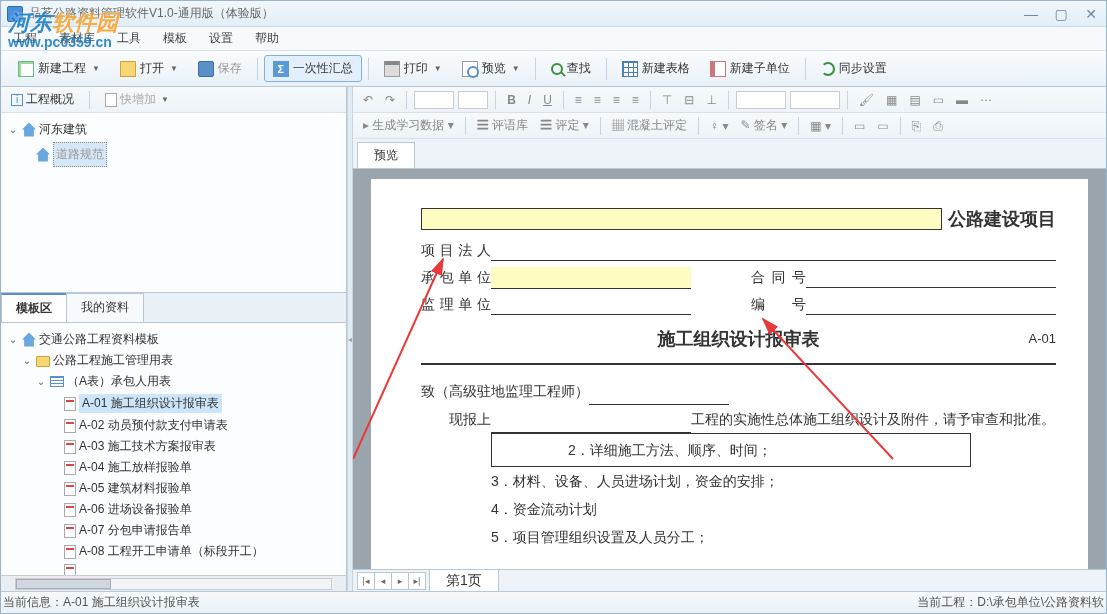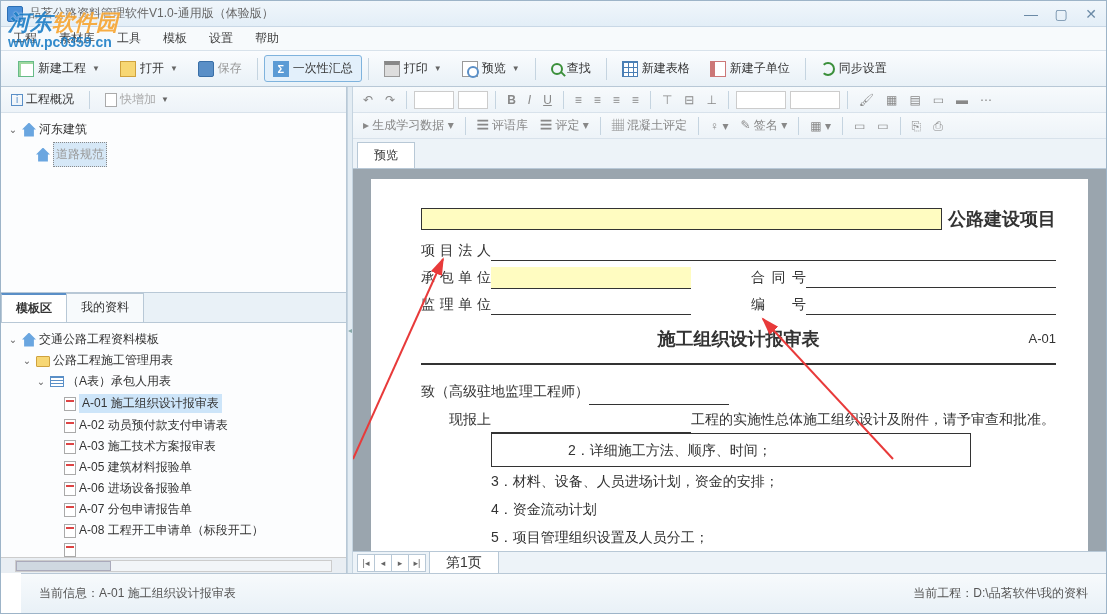--- a/index.html
+++ b/index.html
@@ -70,21 +70,21 @@
 .form-input { border-bottom: 1px solid #333; height: 20px; min-width: 120px; }
 .doc-subtitle { text-align: center; font-size: 18px; font-weight: bold; margin: 12px 0; position: relative; }
 .code-a01 { position: absolute; right: 0; top: 4px; font-size: 13px; font-weight: normal; }
 .doc-hr { border-top: 2px solid #333; margin: 4px 0 12px; }
 .doc-body { font-size: 14px; line-height: 2; }
 .inline-input { display: inline-block; border-bottom: 1px solid #333; min-width: 140px; height: 18px; vertical-align: bottom; }
 .boxed-line { border: 1px solid #333; padding: 2px 6px; display: inline-block; }
 .pager { height: 22px; display: flex; align-items: center; background: #edf3f8; border-top: 1px solid #b8c8d6; padding: 0 4px; gap: 0; }
 .pg-btn { width: 18px; height: 18px; border: 1px solid #b8c8d6; background: #fff; text-align: center; line-height: 16px; font-size: 9px; color: #666; cursor: pointer; margin-right: -1px; }
 .pg-tab { padding: 2px 16px; border: 1px solid #b8c8d6; background: #fff; margin-left: 4px; font-size: 14px; }
-.statusbar { height: 40px; display: flex; align-items: center; justify-content: space-between; padding: 0 18px; border-top: 1px solid #b8c8d6; background: linear-gradient(#f7fafc, #e9f1f7); color: #555; margin-left: 20px; }
+.statusbar { height: 22px; display: flex; align-items: center; justify-content: space-between; padding: 0 2px; border-top: 1px solid #b8c8d6; background: linear-gradient(#f7fafc, #e9f1f7); color: #555; }
 .watermark { position: absolute; top: 8px; left: 8px; z-index: 100; pointer-events: none; opacity: 0.9; }
 .watermark .wm1 { font-size: 22px; font-weight: bold; color: #f7a531; text-shadow: 0 0 2px #fff; font-style: italic; }
 .watermark .wm1 .blue { color: #1e7fc7; }
 .watermark .wm2 { font-size: 14px; color: #1e7fc7; font-weight: bold; margin-top: -4px; }
 .hscroll { height: 16px; background: #e9eef3; border-top: 1px solid #ccc; display:flex; align-items:center; }
 .hscroll .track { flex:1; height:12px; background:#f2f5f8; border:1px solid #ccc; margin: 0 14px; position:relative; }
 .hscroll .thumb { position:absolute; left:0; top:0; bottom:0; width:30%; background:#cfd8e0; border:1px solid #aab; }
 svg.arrow { position: absolute; pointer-events: none; z-index: 50; }
 .splitter { width: 6px; background: #e3ecf3; border-left: 1px solid #c5d4e0; border-right: 1px solid #c5d4e0; cursor: col-resize; display:flex; align-items:center; justify-content:center; color:#8aa; font-size:8px; }
 </style>
@@ -221,20 +221,25 @@
           </div>
         <div class="tree-node indent3">
             <span class="tree-toggle"></span>
             <span class="tree-icon ic-doc red"></span>
             <span class="tree-label">A-02 动员预付款支付申请表</span>
           </div>
         <div class="tree-node indent3">
             <span class="tree-toggle"></span>
             <span class="tree-icon ic-doc red"></span>
             <span class="tree-label">A-03 施工技术方案报审表</span>
+          </div>
+        <div class="tree-node indent3">
+            <span class="tree-toggle"></span>
+            <span class="tree-icon ic-doc red"></span>
+            <span class="tree-label">A-04 施工放样报验单</span>
           </div>
         <div class="tree-node indent3">
             <span class="tree-toggle"></span>
             <span class="tree-icon ic-doc red"></span>
             <span class="tree-label">A-05 建筑材料报验单</span>
           </div>
         <div class="tree-node indent3">
             <span class="tree-toggle"></span>
             <span class="tree-icon ic-doc red"></span>
             <span class="tree-label">A-06 进场设备报验单</span>
@@ -378,15 +383,15 @@
         <span class="pg-btn">◂</span>
         <span class="pg-btn">▸</span>
         <span class="pg-btn">▸|</span>
         <span class="pg-tab">第1页</span>
       </div>
     </div>
   </div>
 
   <div class="statusbar">
     <span><span>当前信息：</span><span>A-01 施工组织设计报审表</span></span>
-    <span><span>当前工程：</span><span>D:\品茗软件\我的资料</span></span>
+    <span><span>当前工程：</span><span>D:\承包单位\公路资料软</span></span>
   </div>
 </div>
 
 </body></html>

